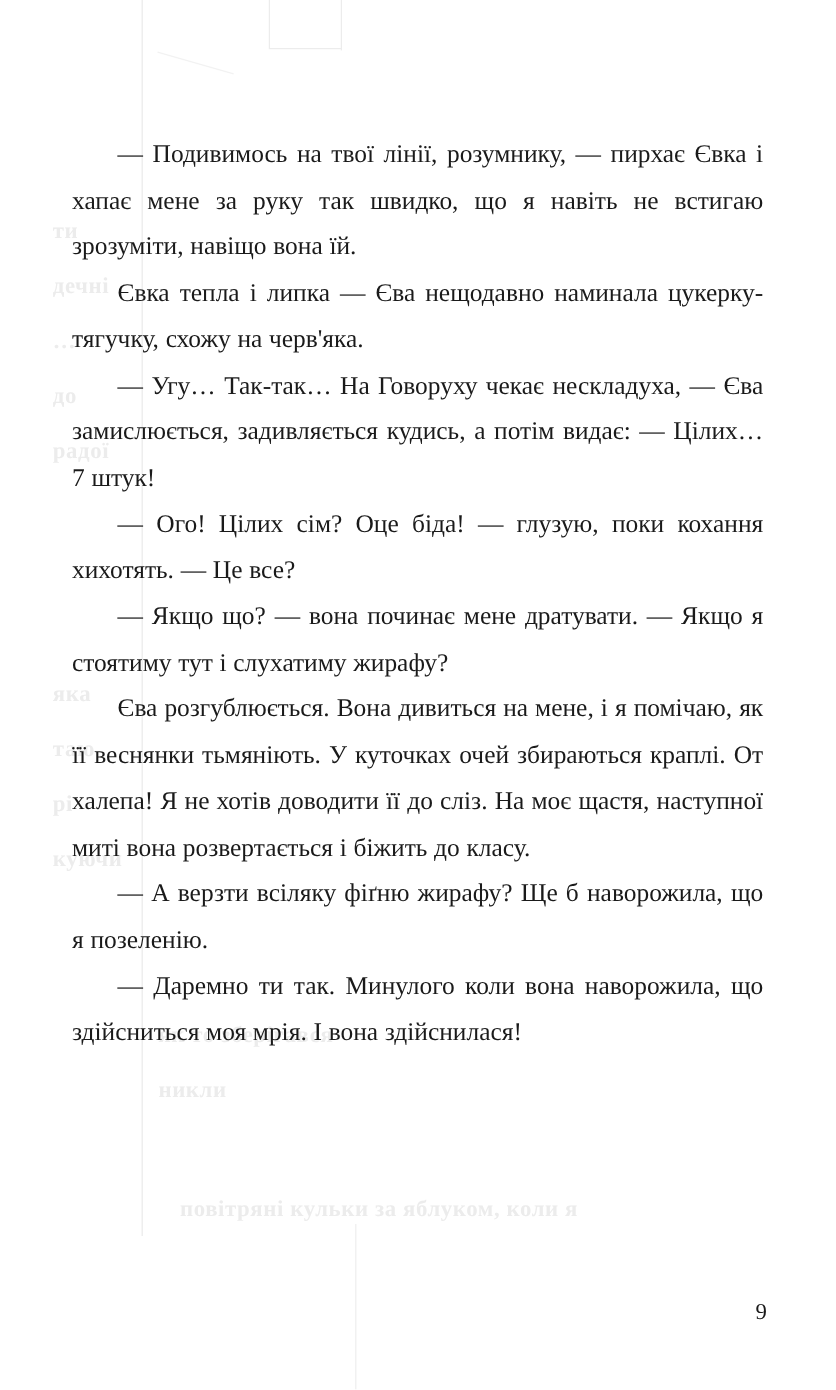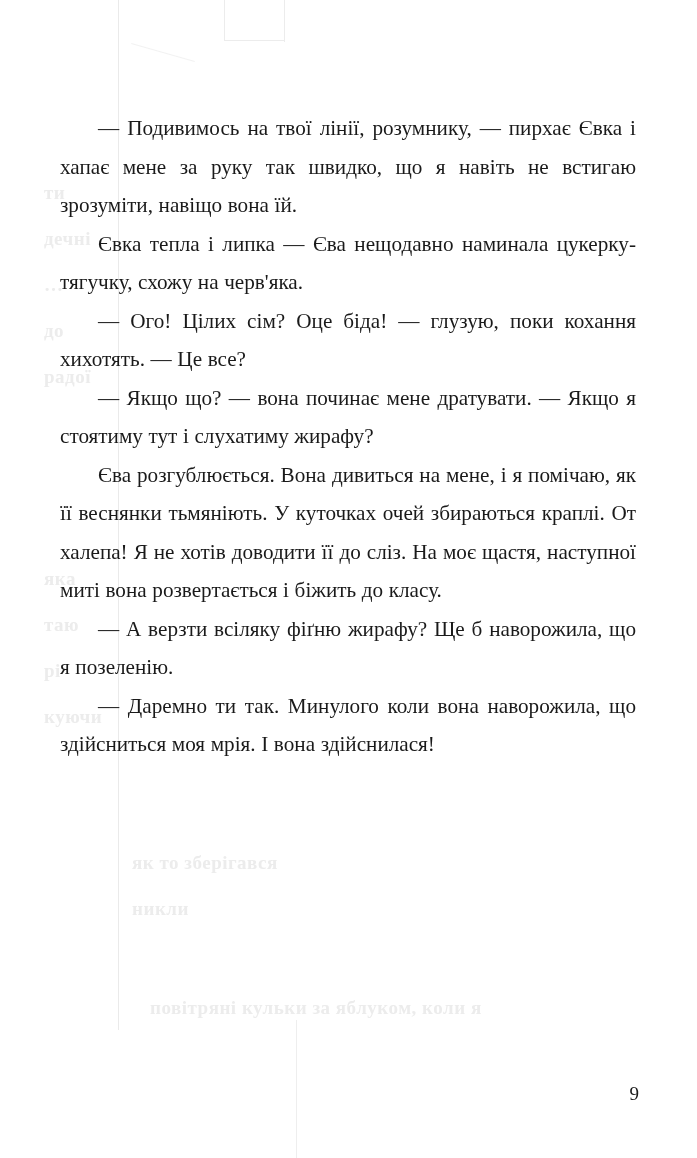--- a/index.html
+++ b/index.html
@@ -101,20 +101,21 @@
 куючи</div>
   <div class="ghost-text ghost-c">як то зберігався
 никли</div>
   <div class="ghost-text ghost-d">повітряні кульки за яблуком, коли я</div>
 </div>
 
 <div class="page">
   <div class="text-block">
     <p class="para">— Подивимось на твої лінії, розумнику, — пирхає Євка і хапає мене за руку так швидко, що я навіть не встигаю зрозуміти, навіщо вона їй.</p>
     <p class="para">Євка тепла і липка — Єва нещодавно наминала цукерку-тягучку, схожу на черв'яка.</p>
+    <p class="para">— Угу… Так-так… На Говоруху чекає нескладуха, — Єва замислюється, задивляється кудись, а потім видає: — Цілих… 7 штук!</p>
     <p class="para">— Ого! Цілих сім? Оце біда! — глузую, поки кохання хихотять. — Це все?</p>
     <p class="para">— Якщо що? — вона починає мене дратувати. — Якщо я стоятиму тут і слухатиму жирафу?</p>
     <p class="para">Єва розгублюється. Вона дивиться на мене, і я помічаю, як її веснянки тьмяніють. У куточках очей збираються краплі. От халепа! Я не хотів доводити її до сліз. На моє щастя, наступної миті вона розвертається і біжить до класу.</p>
     <p class="para">— А верзти всіляку фіґню жирафу? Ще б наворожила, що я позеленію.</p>
     <p class="para">— Даремно ти так. Минулого коли вона наворожила, що здійсниться моя мрія. І вона здійснилася!</p>
   </div>
   <div class="folio">9</div>
 </div>
 
 </body></html>

